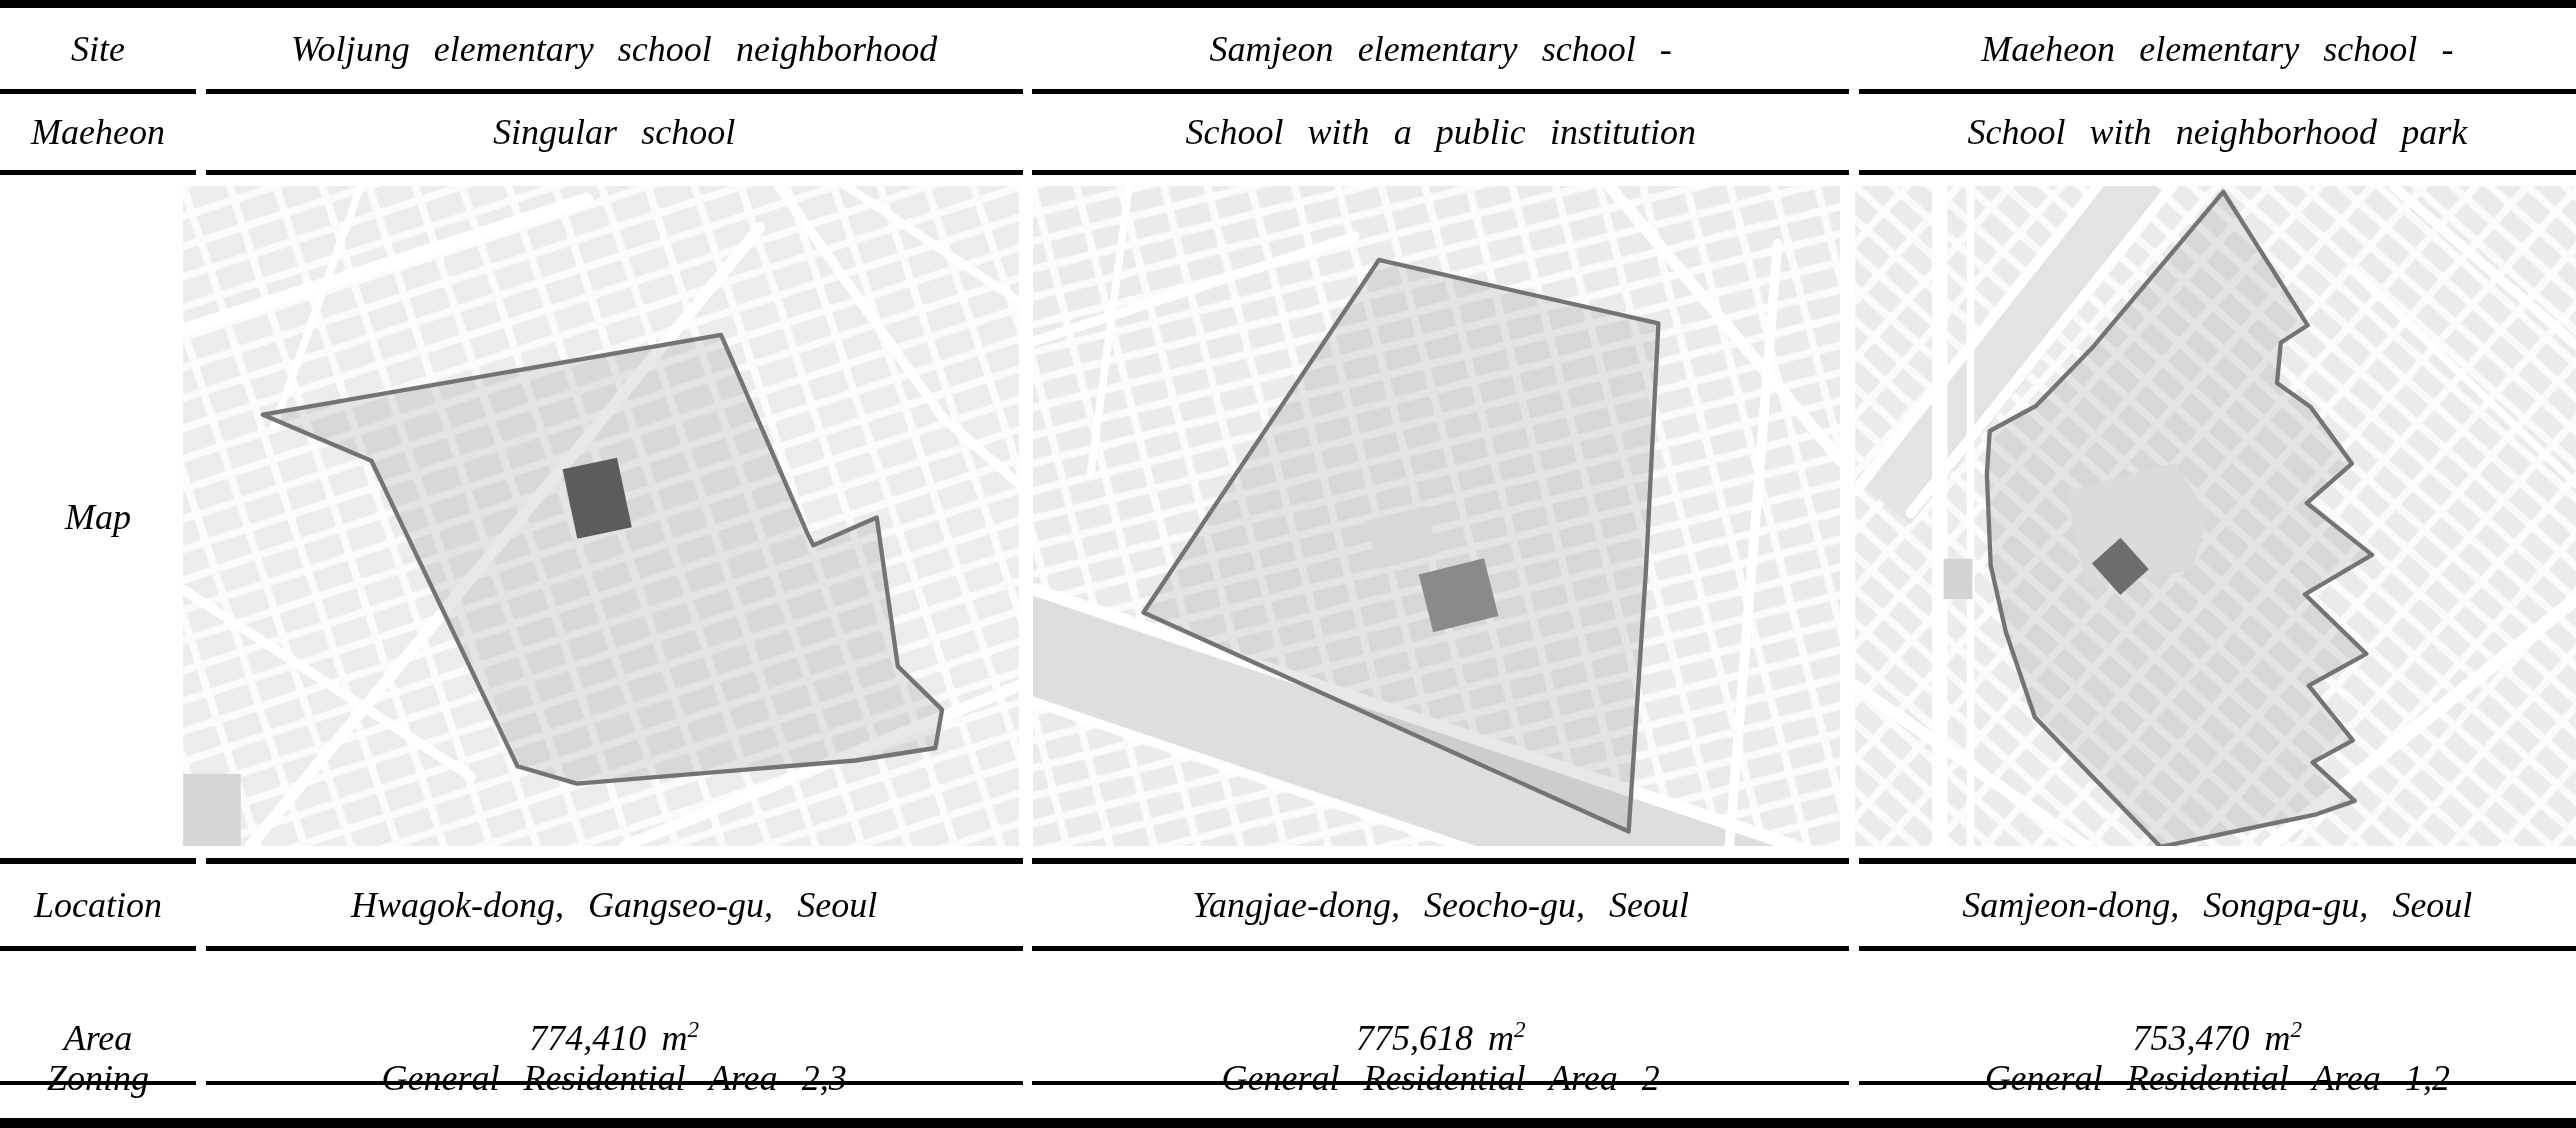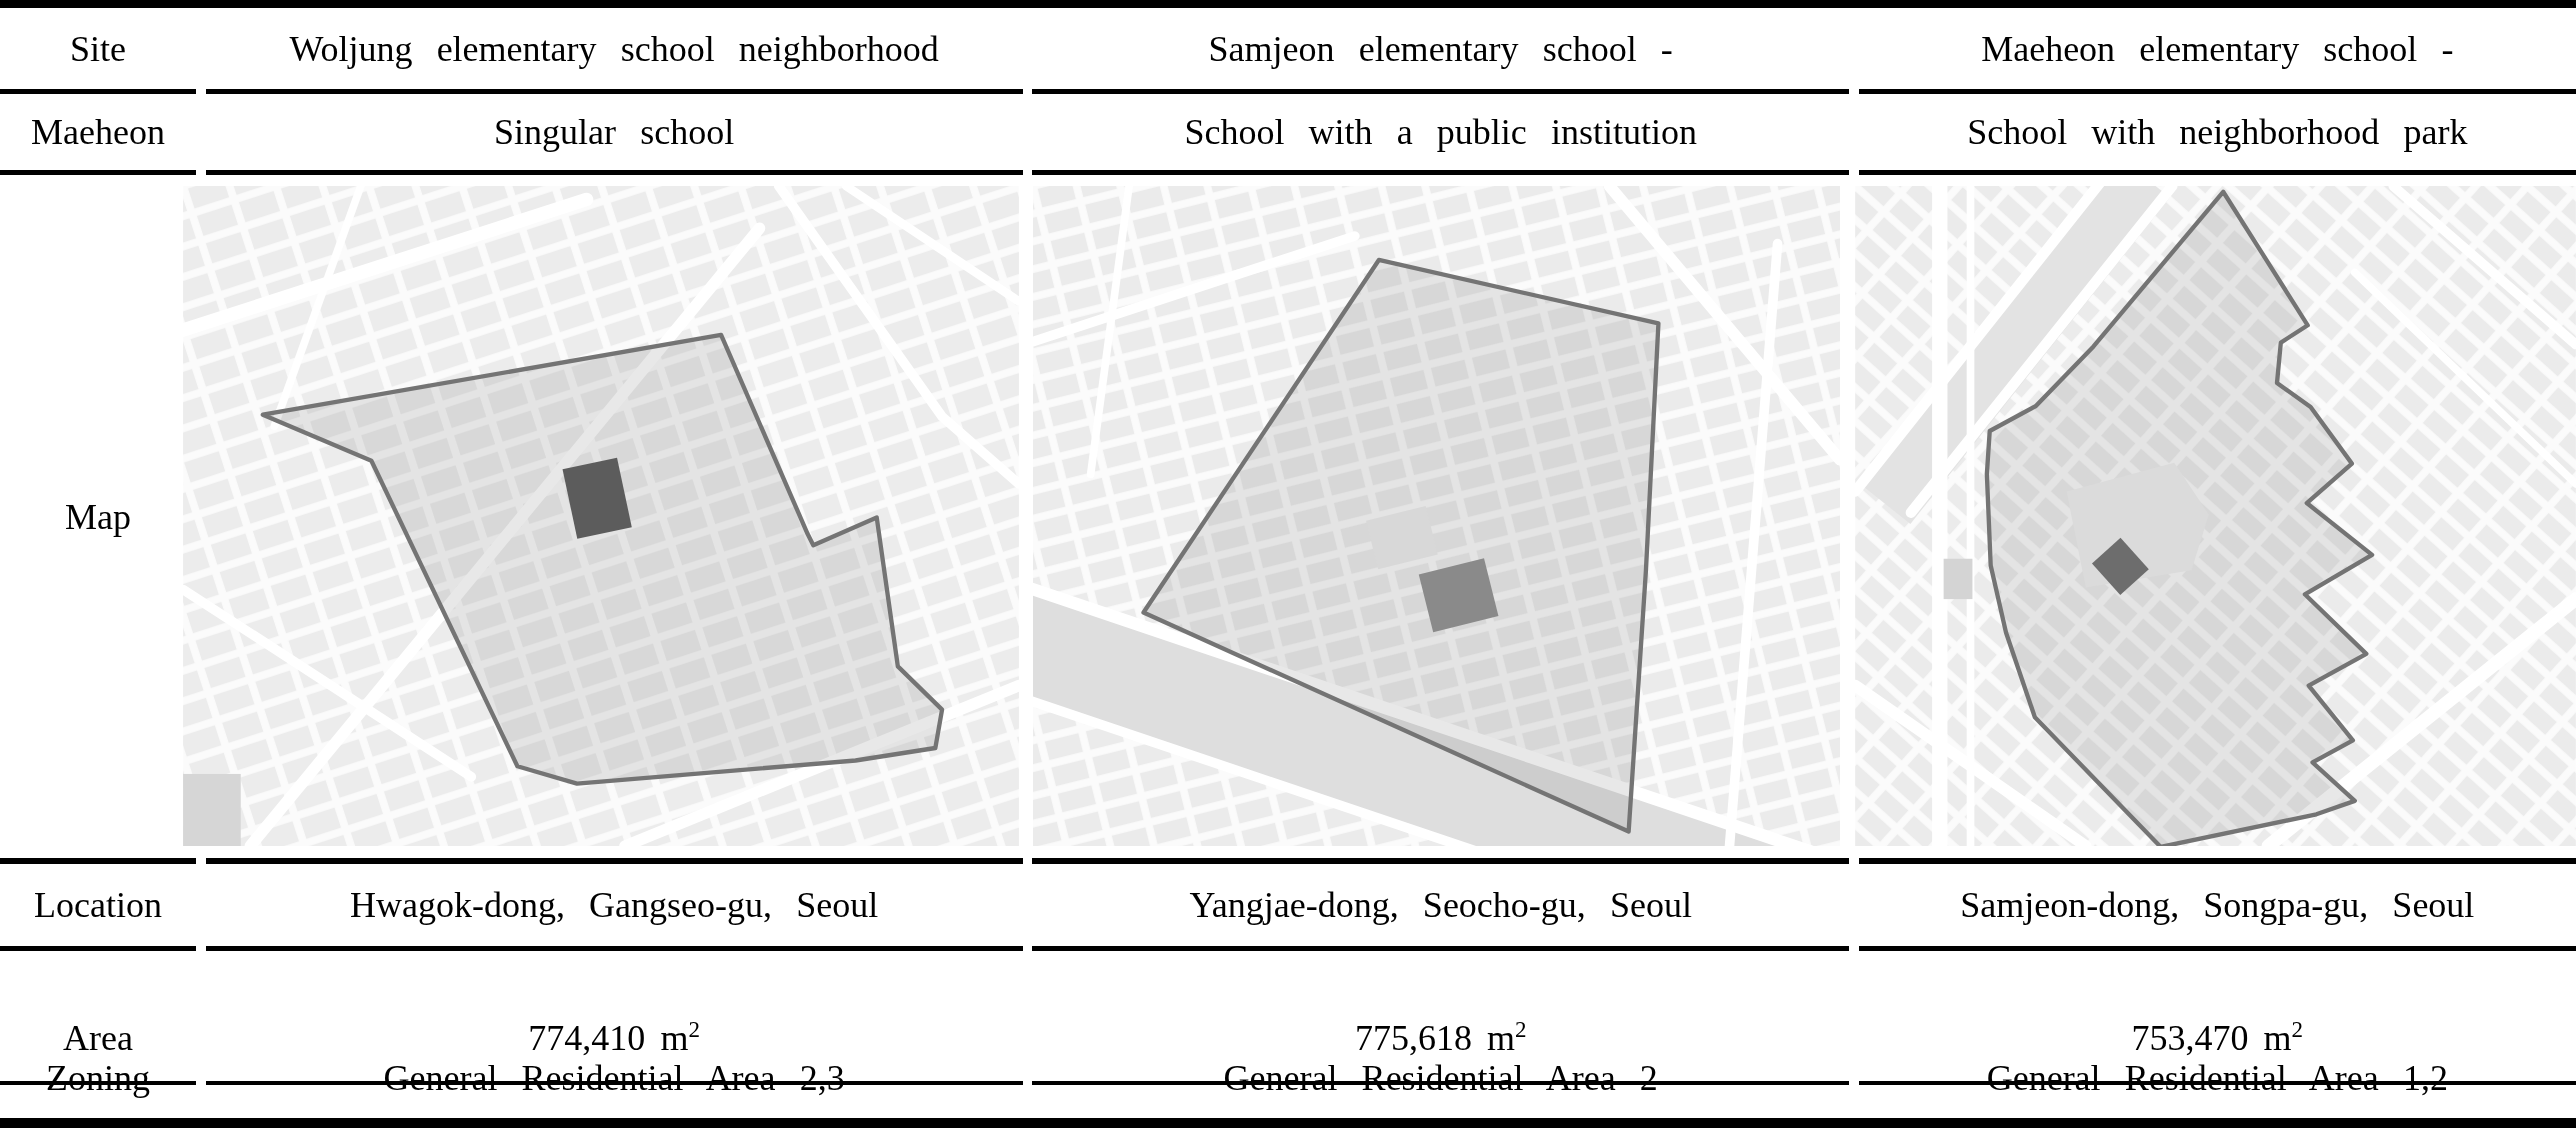--- a/index.html
+++ b/index.html
@@ -1,19 +1,19 @@
 <!DOCTYPE html>
 <html><head>
 <meta charset="utf-8">
 <style>
   html,body{margin:0;padding:0;background:#ffffff;}
   body{width:2576px;height:1128px;overflow:hidden;
        font-family:"Liberation Serif","DejaVu Serif",serif;color:#000;}
   .table{width:2576px;height:1128px;box-sizing:border-box;
-         border-top:8.7px solid #000;border-bottom:10.6px solid #000;}
+         border-top:8.7px solid #000;border-bottom:10.6px solid #000;font-style:italic;}
   .trow{display:grid;grid-template-columns:196px 817px 817px 717px;column-gap:9.6px;}
   .cell{box-sizing:border-box;height:100%;display:flex;align-items:center;justify-content:center;
         font-size:36px;word-spacing:0.42em;white-space:nowrap;}
   .row-site{height:86px}   .row-site .cell{border-bottom:5.8px solid #000;}
   .row-category{height:81px} .row-category .cell{border-bottom:5.8px solid #000;}
   .row-map{height:689px;position:relative;} .row-map .cell{border-bottom:6.7px solid #000;}
   .row-location{height:87px} .row-location .cell{border-bottom:5.8px solid #000;}
   .row-area{height:87px}   .row-area .cell{border-bottom:4.8px solid #000;margin-top:44px;}
   .row-zoning{height:80px} .row-zoning .cell{border-bottom:none;}
   sup{font-size:23px;line-height:0;vertical-align:super;}

